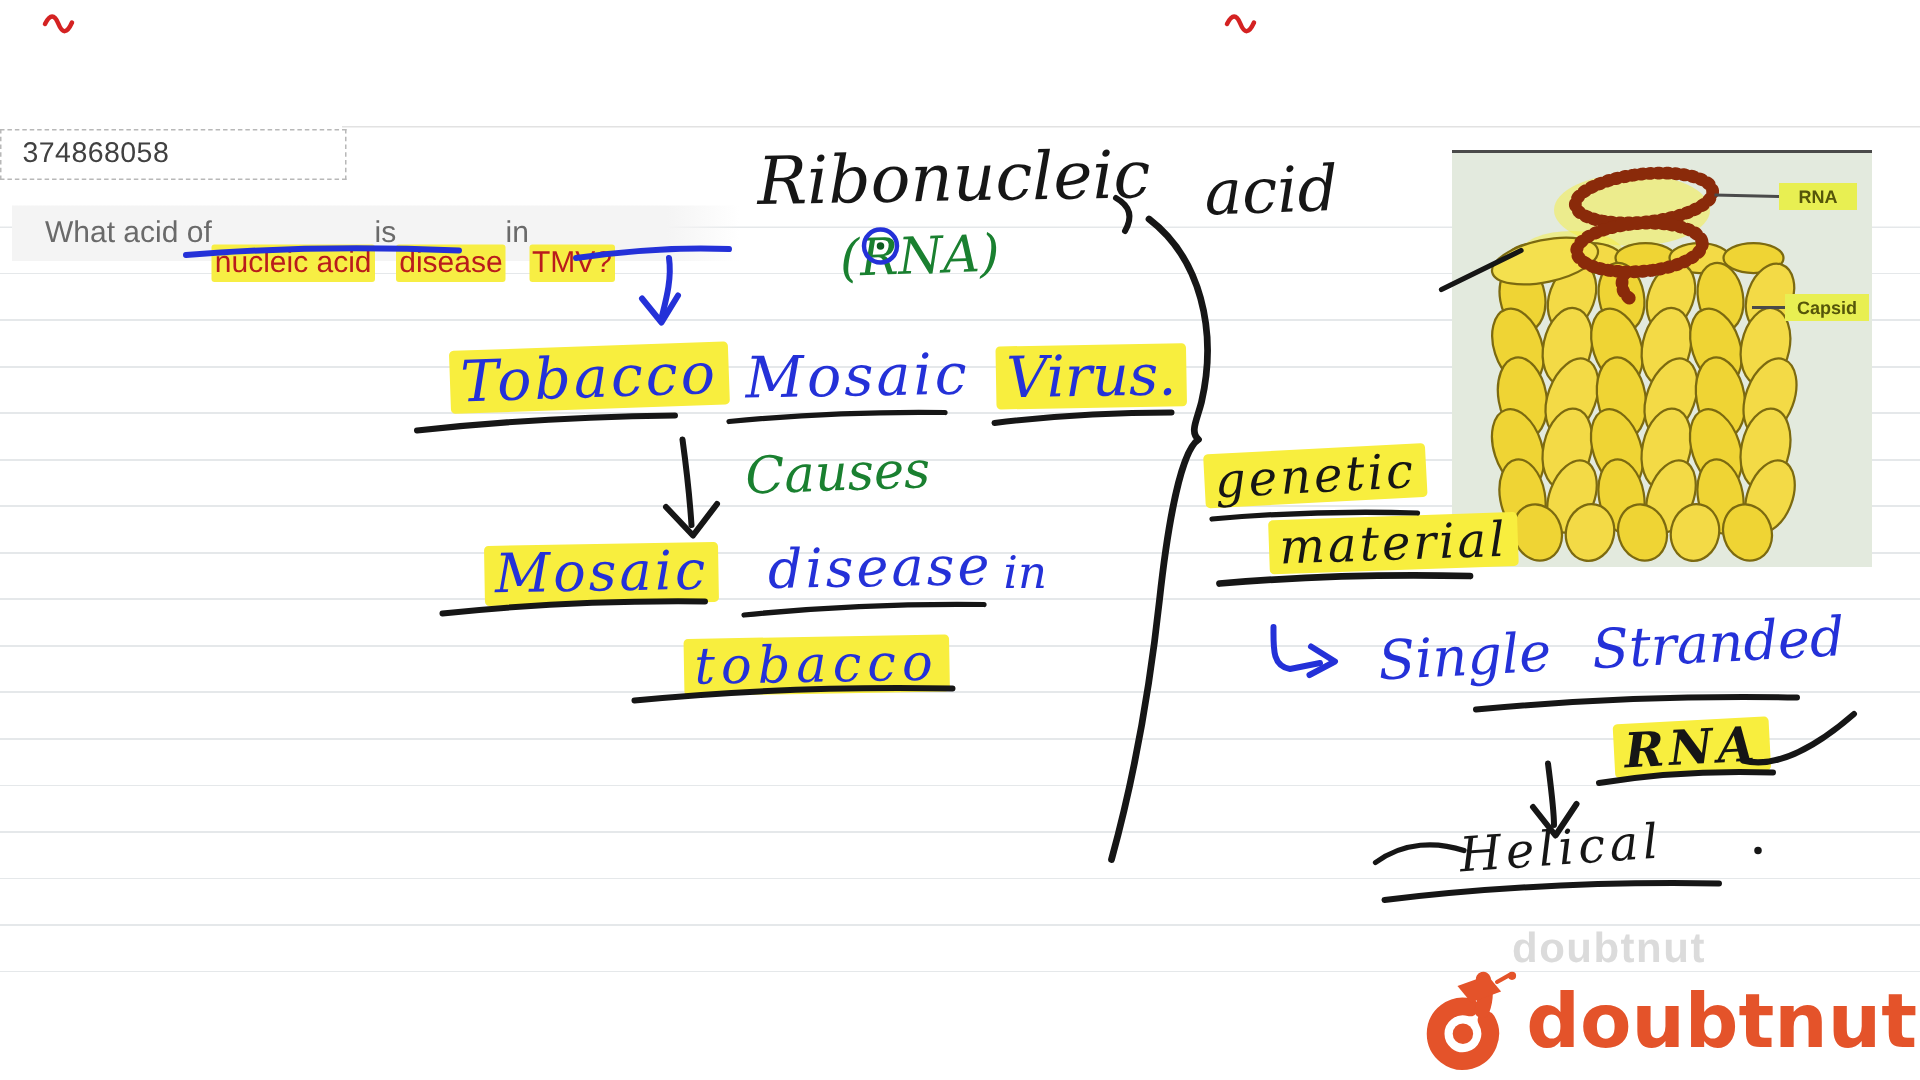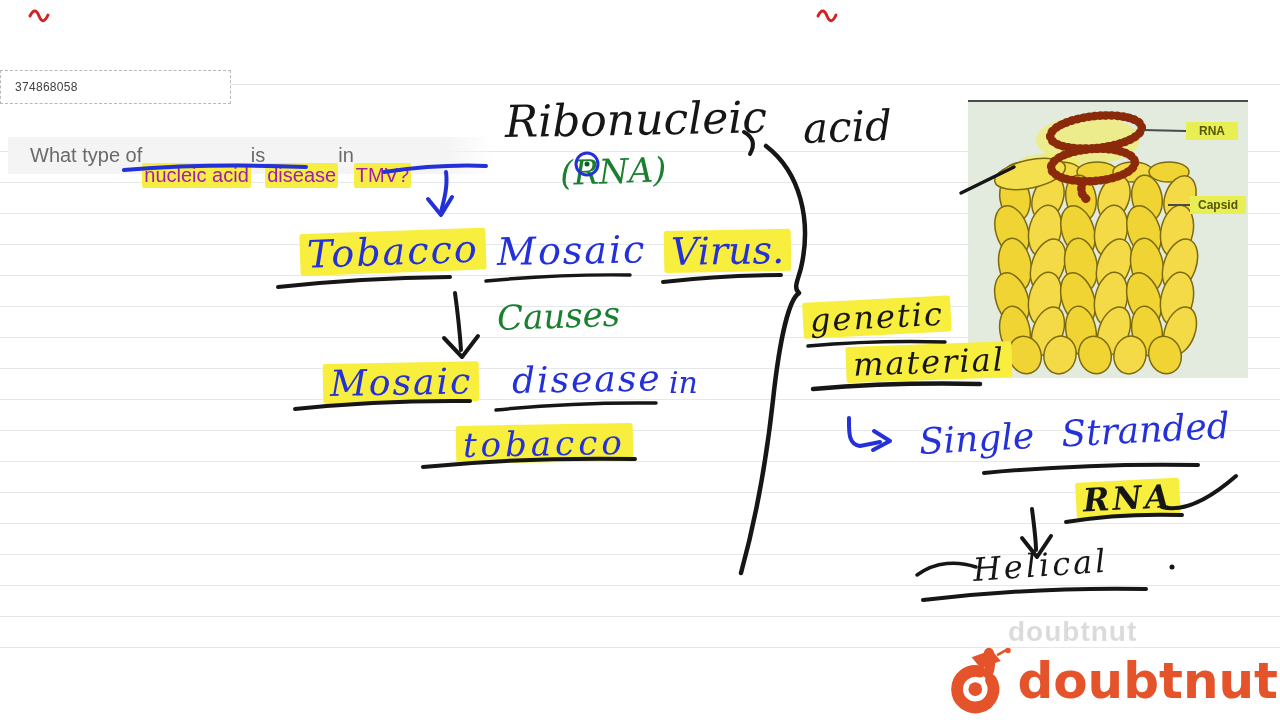--- a/index.html
+++ b/index.html
@@ -6,30 +6,30 @@
   html,body { width:1280px; height:720px; overflow:hidden; background:#fff; }
   .stage { position:relative; width:1280px; height:720px; background:#ffffff;
            font-family:"Liberation Sans", sans-serif; }
 
   .ruled { position:absolute; left:0; top:151px; width:1280px; height:497px;
            background:repeating-linear-gradient(to bottom, #e5e8ea 0 1px, transparent 1px 31px);
            z-index:0; }
   .topline { position:absolute; left:228px; top:84px; width:1052px; height:1px;
              background:#e2e2e2; z-index:0; }
 
-  .idbox { position:absolute; left:0; top:70px; width:231px; height:34px;
+  .idbox { position:absolute; left:0; top:86px; width:231px; height:34px;
            border:1px dashed #b8b8b8; background:#fff; z-index:3;
            display:flex; align-items:center; padding-left:14px;
-           font-size:12px; color:#414141; letter-spacing:.3px; }
+           font-size:19px; color:#414141; letter-spacing:.3px; }
 
   .qbar { position:absolute; left:8px; top:137px; width:485px; height:37px; z-index:1;
           background:linear-gradient(to right, #f4f4f4 90%, rgba(244,244,244,0));
           display:flex; align-items:center; padding-left:22px;
           font-size:20px; color:#6a6a6a; white-space:nowrap; }
-  .qhl { background:#f7ee44; padding:1px 2px; border-radius:2px; color:#a21caf;margin-top:40px; }
+  .qhl { background:#f7ee44; padding:1px 2px; border-radius:2px; color:#b91c1c;margin-top:40px; }
 
   .hw { position:absolute; z-index:2; white-space:nowrap; line-height:1;
         font-family:"DejaVu Serif", serif; font-style:italic; transform-origin:left center; }
   .ink-blue  { color:#2431d8; }
   .ink-green { color:#1a8030; }
   .ink-black { color:#161616; }
   .hlword { background:#f8ee3e; padding:2px 7px; border-radius:3px; }
 
   .hw-ribonucleic { left:505px; top:100px; font-size:44px; transform:rotate(-1deg); }
   .hw-acid        { left:803px; top:108px; font-size:42px; transform:rotate(-2deg); }
@@ -66,21 +66,21 @@
 <div class="stage">
 
   <div class="ruled"></div>
   <div class="topline"></div>
 
   <div class="idbox">
     <span>374868058</span>
   </div>
 
   <div class="qbar">
-    <span>What type of </span>
+    <span>What acid of </span>
       <span class="qhl">nucleic acid</span>
       <span> is </span>
       <span class="qhl">disease</span>
       <span> in </span>
       <span class="qhl">TMV?</span>
   </div>
 
   <span class="hw hw-ribonucleic ink-black">Ribonucleic</span>
   <span class="hw hw-acid ink-black">acid</span>
   <span class="hw hw-rna-paren ink-green">(RNA)</span>

